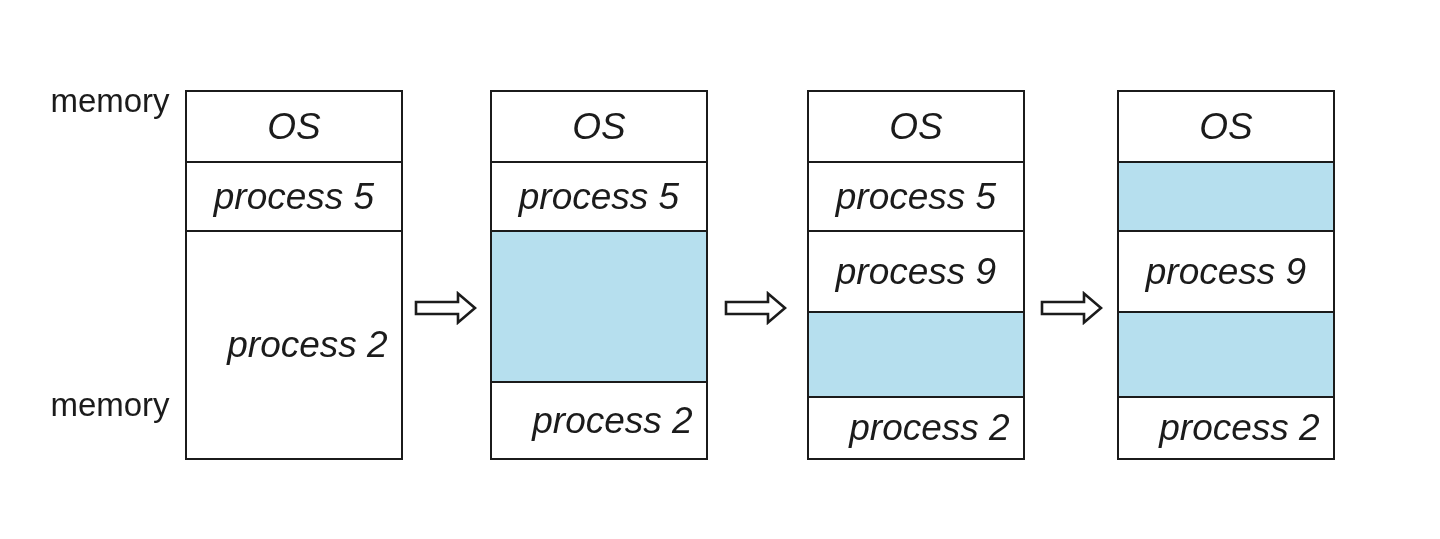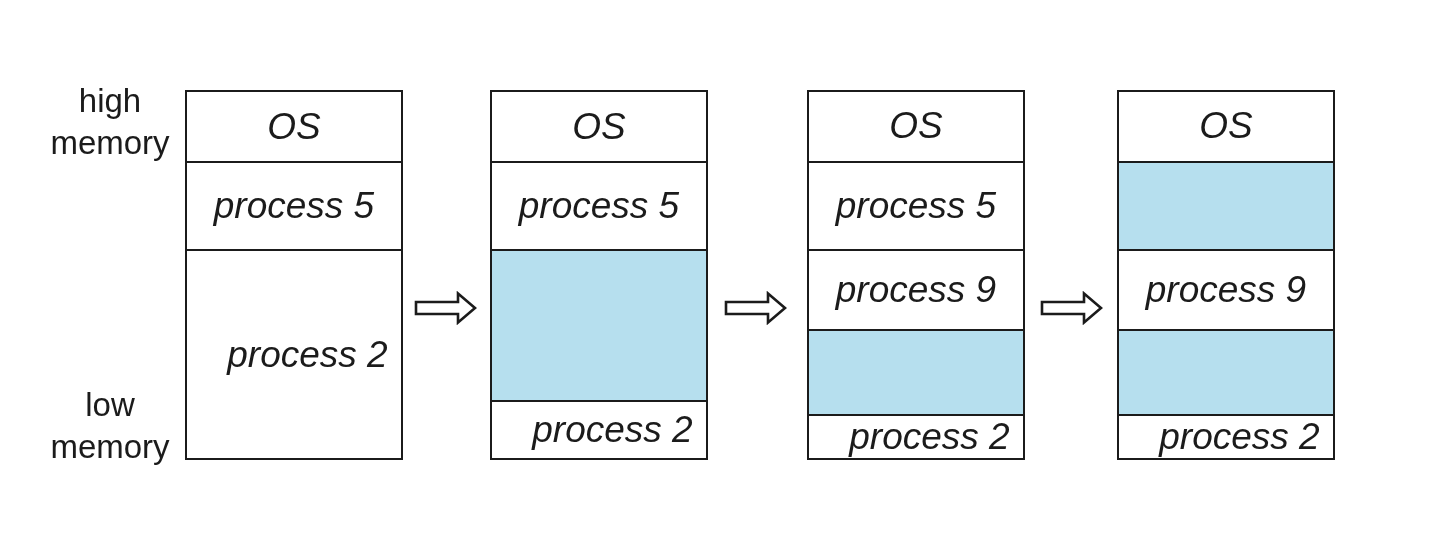--- a/index.html
+++ b/index.html
@@ -43,21 +43,21 @@
     border-bottom: 2px solid #1b1b1b;
     display: flex;
     align-items: center;
     justify-content: center;
     font-size: 37px;
     background: #ffffff;
   }
   .seg:last-child { border-bottom: none; flex: 1; padding-left: 27px; }
   .seg.free { background: #b6dfee; }
   .h-os   { height: 71px; }
-  .h-p5   { height: 88px; }
+  .h-p5   { height: 69px; }
   .h-big  { height: 151px; }
   .h-p9   { height: 81px; }
   .h-hole { height: 85px; }
   .col1 { left: 185px; }
   .col2 { left: 490px; }
   .col3 { left: 807px; }
   .col4 { left: 1117px; }
   .step-arrow {
     position: absolute;
     top: 291px;
@@ -67,25 +67,23 @@
   .arrow1 { left: 414px; }
   .arrow2 { left: 724px; }
   .arrow3 { left: 1040px; }
 </style>
 </head>
 <body>
 
 <div class="canvas">
 
   <div class="side-label high">
-    <div>high</div>
     <div>memory</div>
   </div>
   <div class="side-label low">
-    <div>low</div>
     <div>memory</div>
   </div>
 
   <div class="mem-col col1">
     <div class="seg h-os">
       <span>OS</span>
     </div>
     <div class="seg h-p5">
       <span>process 5</span>
     </div>

